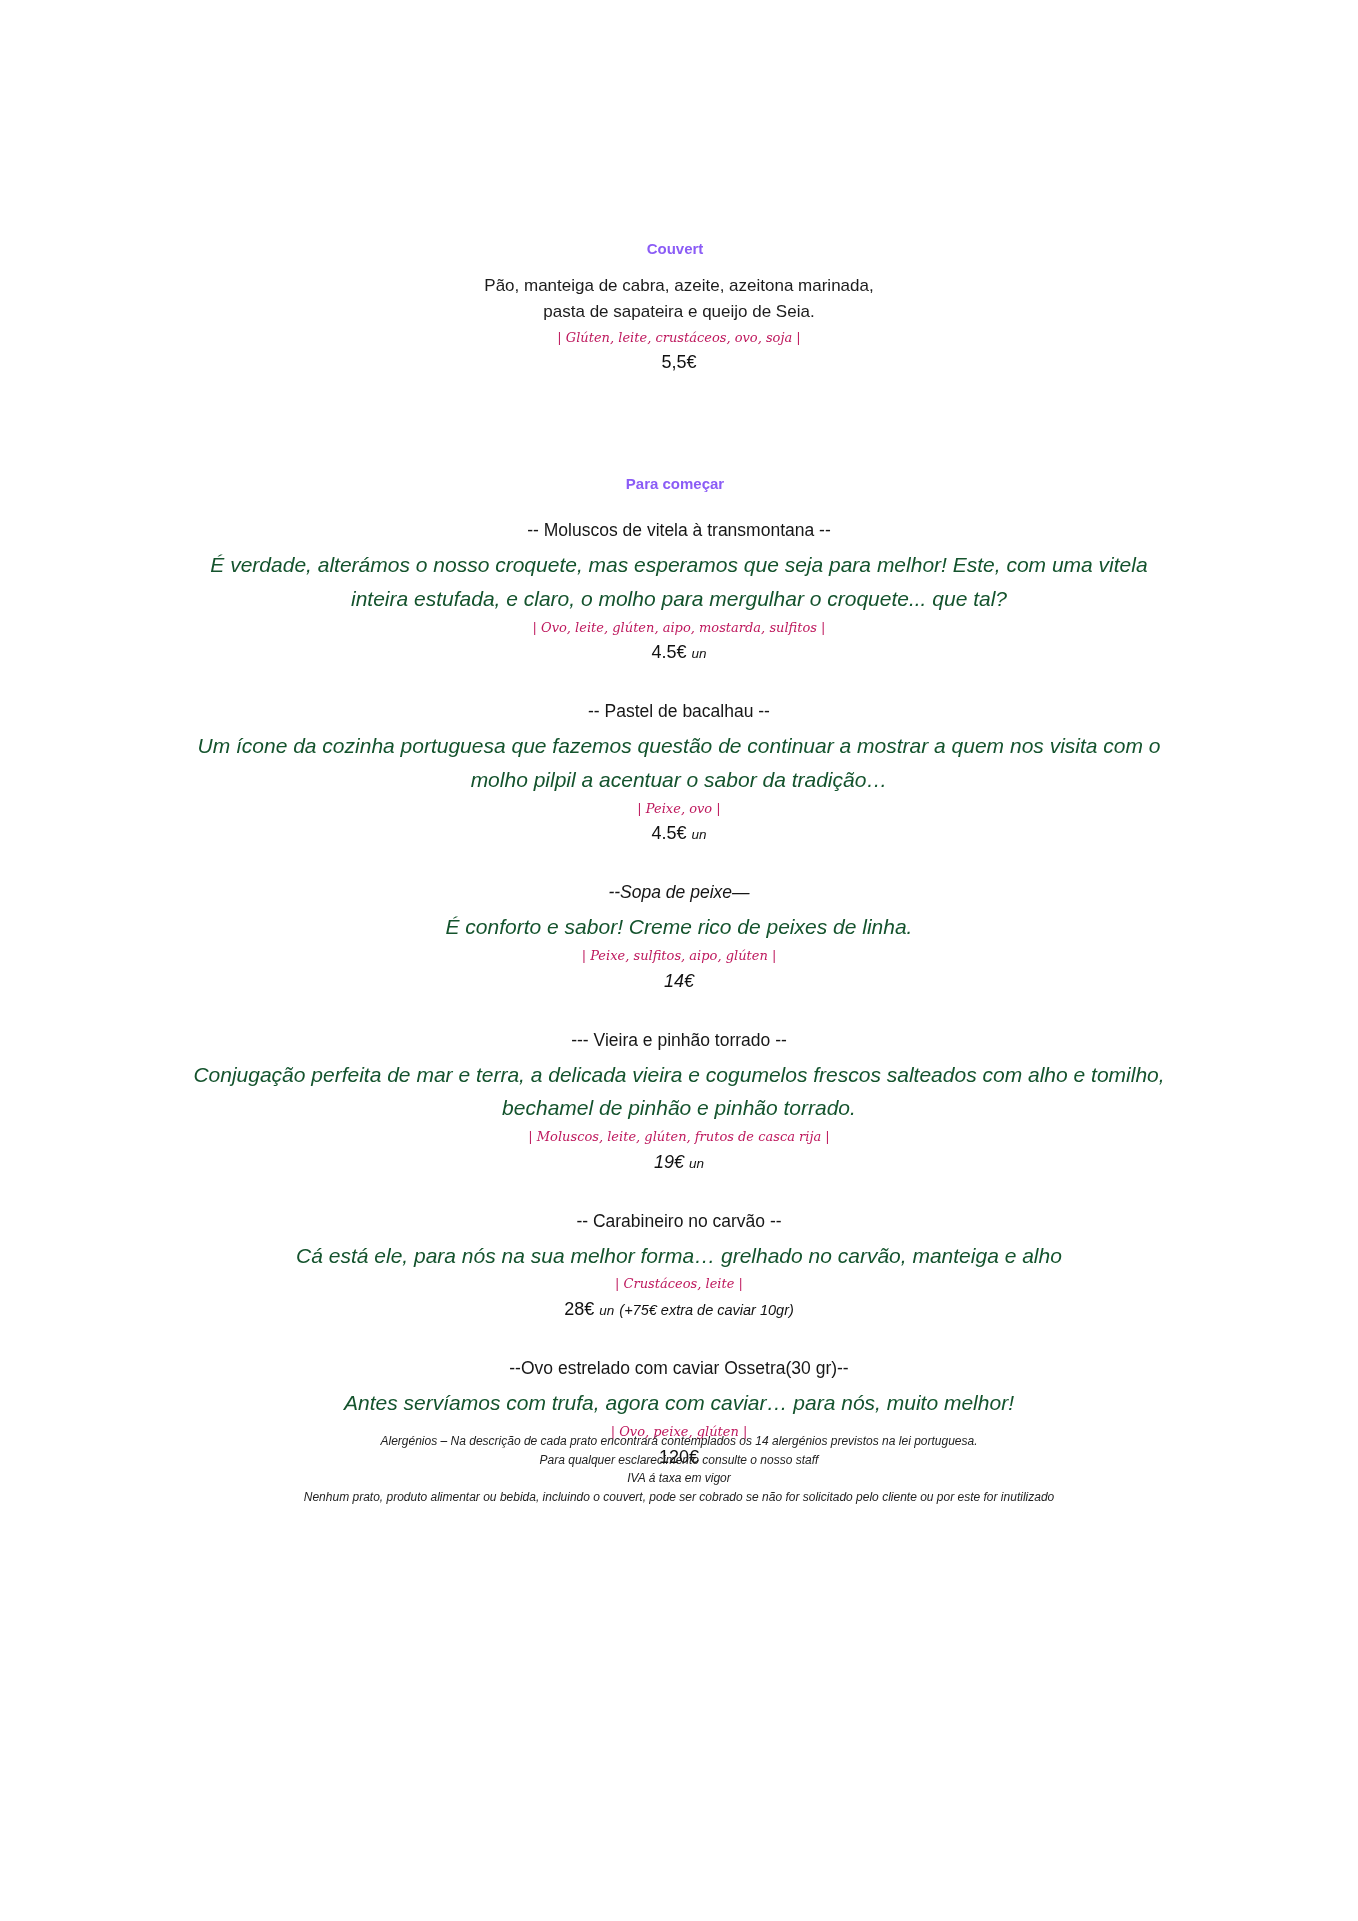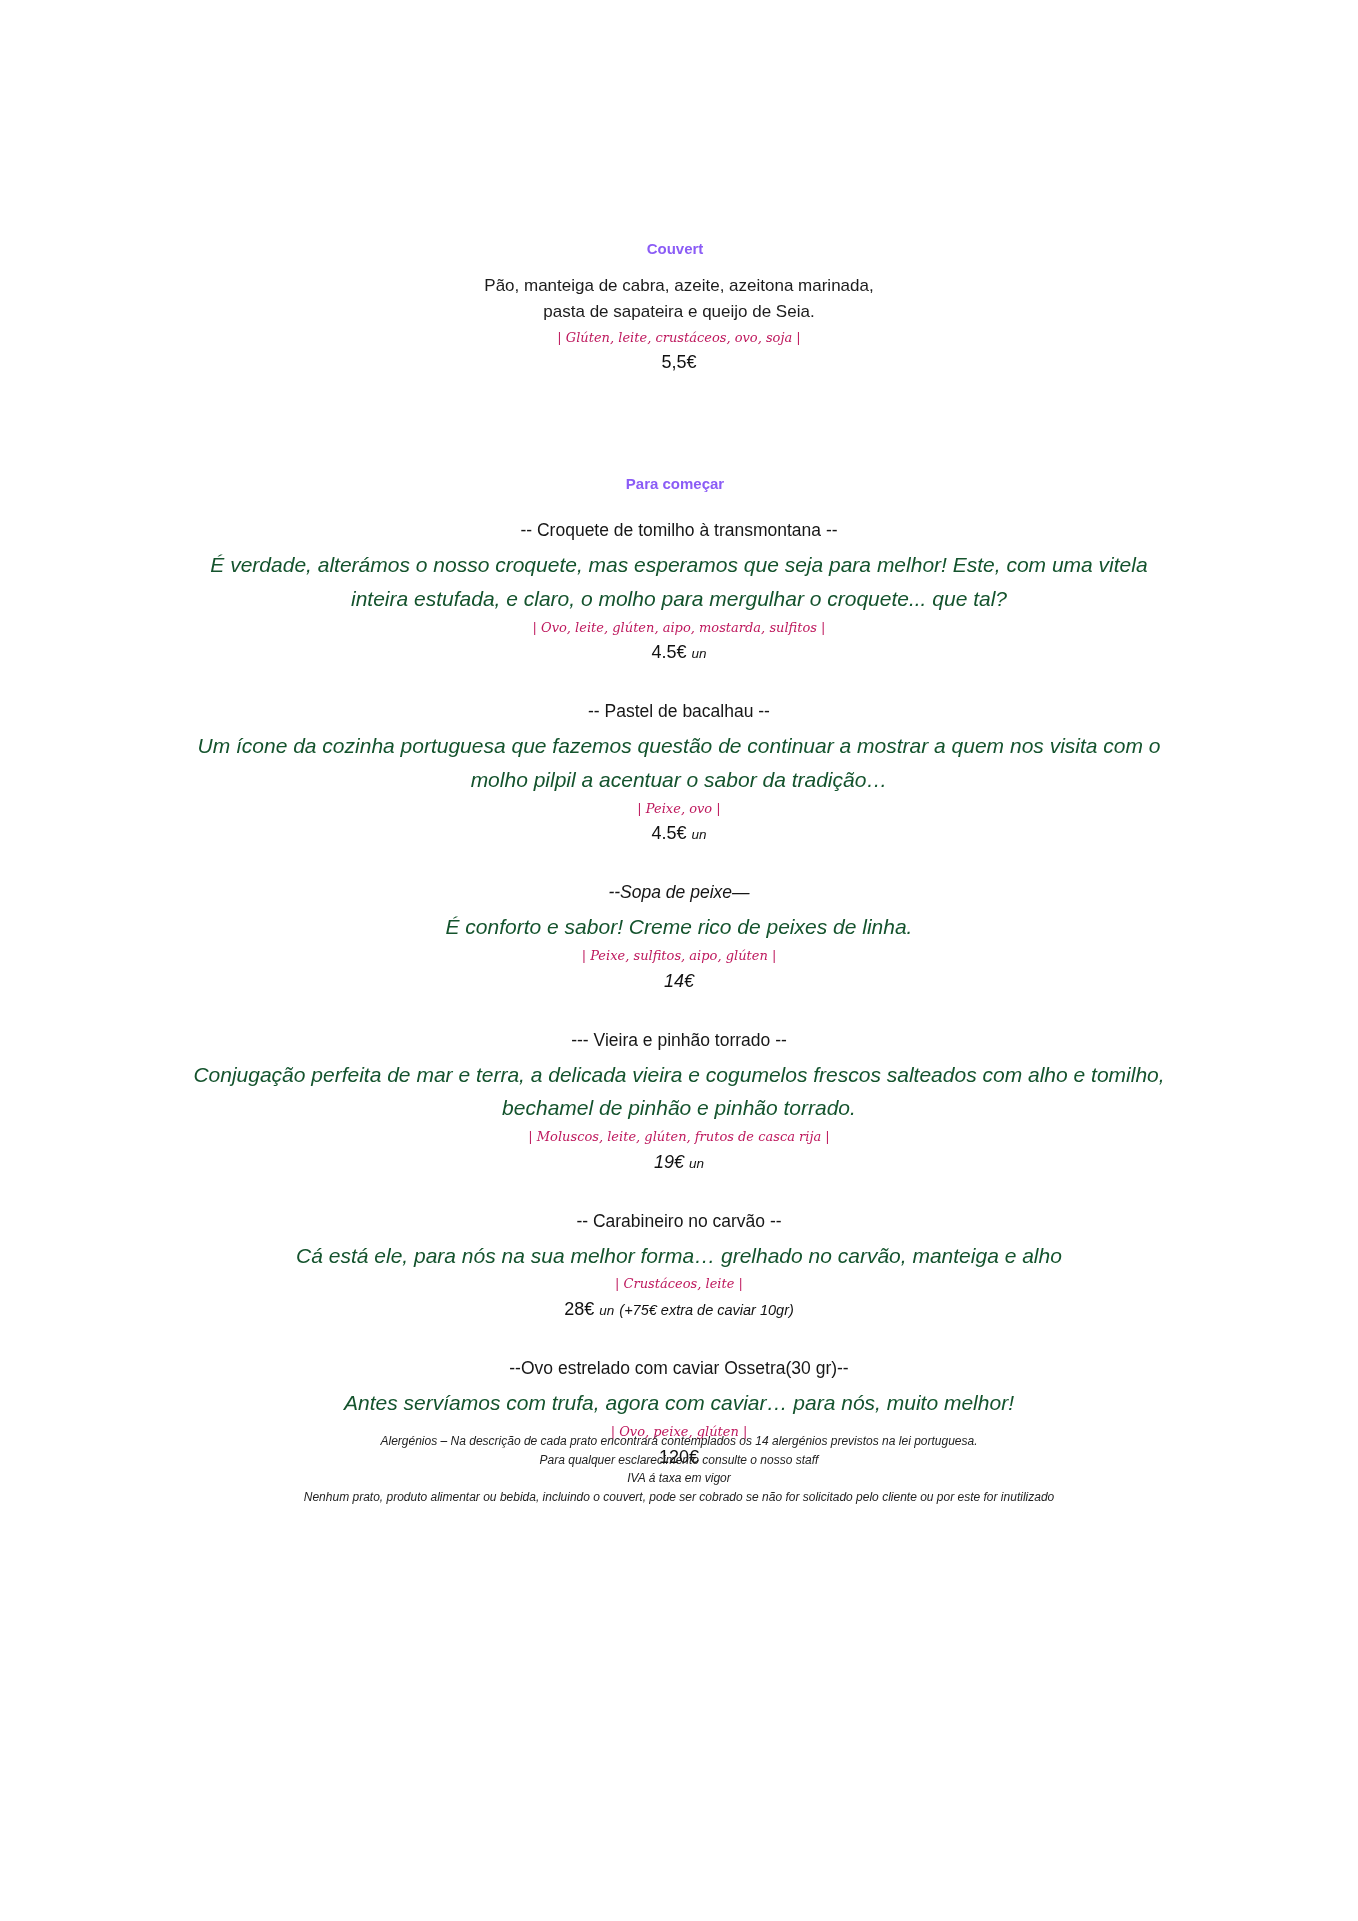--- a/index.html
+++ b/index.html
@@ -97,21 +97,21 @@
       <div class="allergens">| Glúten, leite, crustáceos, ovo, soja |</div>
       <div class="price-line">
         <span class="price">5,5€</span>
       </div>
     </div>
 
     <div>
       <div class="section-heading starters-heading">Para começar</div>
 
       <div class="item">
-        <div class="item-title">-- Croquete de tomilho à transmontana --</div>
+        <div class="item-title">-- Moluscos de vitela à transmontana --</div>
         <div class="item-desc">É verdade, alterámos o nosso croquete, mas esperamos que seja para melhor! Este, com uma vitela inteira estufada, e claro, o molho para mergulhar o croquete... que tal?</div>
         <div class="allergens">| Ovo, leite, glúten, aipo, mostarda, sulfitos |</div>
         <div class="price-line">
           <span class="price">4.5€</span>
           <span class="unit">un</span>
         </div>
       </div>
 
       <div class="item">
         <div class="item-title">-- Pastel de bacalhau --</div>

